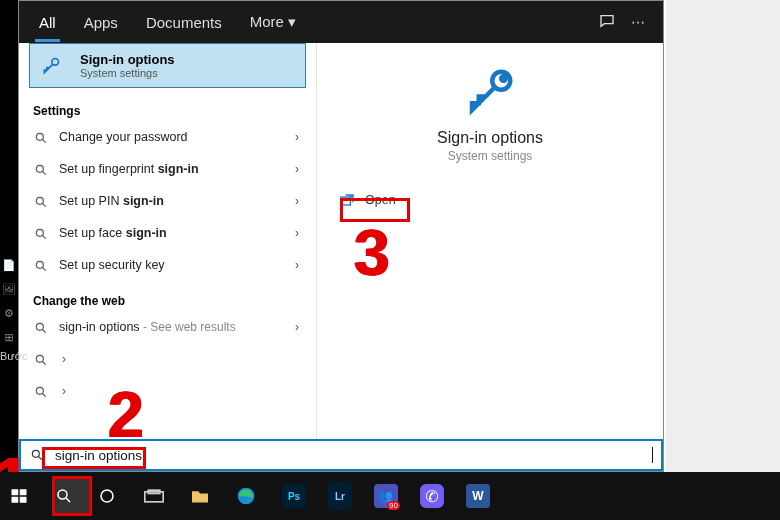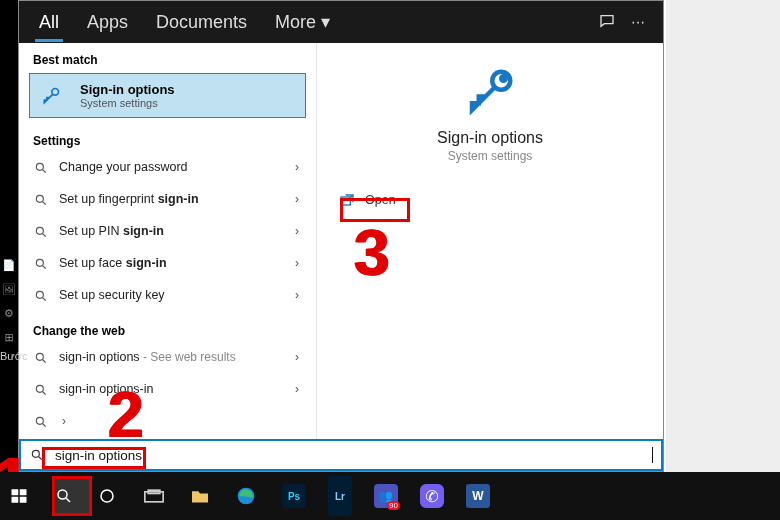--- a/index.html
+++ b/index.html
@@ -6,21 +6,21 @@
 body { width: 780px; height: 520px; background: #fff; position: relative; overflow: hidden; }
 
 .frame { position: absolute; left: 0; top: 0; width: 780px; height: 520px; background: #fff; }
 
 .left-strip { position: absolute; left: 0; top: 0; width: 18px; height: 472px; background: #000; display: flex; flex-direction: column; justify-content: flex-end; }
 .left-strip .icon-sq { width: 18px; height: 18px; margin-bottom: 6px; display: flex; align-items: center; justify-content: center; color: #888; font-size: 11px; }
 
 .search-panel { position: absolute; left: 18px; top: 0; width: 646px; height: 472px; background: #fff; border: 1px solid #888; }
 
 .tabs { height: 42px; background: #1a1a1a; display: flex; align-items: center; padding: 0 6px; }
-.tab { color: #ddd; font-size: 18px; padding: 0 14px; height: 39px; display: flex; align-items: center; cursor: pointer; position: relative; }
+.tab { color: #ddd; font-size: 15px; padding: 0 14px; height: 39px; display: flex; align-items: center; cursor: pointer; position: relative; }
 .tab.active { color: #fff; }
 .tab.active::after { content: ""; position: absolute; left: 10px; right: 10px; bottom: 0; height: 3px; background: #3a96dd; }
 .tabs-right { margin-left: auto; display: flex; align-items: center; gap: 16px; padding-right: 12px; }
 .tabs-right .ticon { color: #ddd; font-size: 14px; cursor: pointer; }
 
 .cols { display: flex; height: calc(100% - 42px - 32px); }
 .left-col { width: 298px; border-right: 1px solid #e6e6e6; overflow: hidden; }
 .right-col { flex: 1; padding: 16px; }
 
 .section-header { font-size: 12px; font-weight: 600; padding: 10px 14px 6px 14px; color: #000; }
@@ -93,21 +93,20 @@
               <path d="M3 4h18v12H8l-5 4V4z"></path>
             </svg>
         </span>
         <span class="ticon">⋯</span>
       </div>
     </div>
 
     <div class="cols">
       <div class="left-col">
 
-        <div class="section-header">Best match</div>
         <div class="best-match">
           <span class="key-icon">
             <svg viewBox="0 0 24 24" stroke-width="2">
                 <circle cx="17" cy="7" r="4"></circle>
                 <path d="M14 10 L4 20 v-3 h3 v-3 h3"></path>
               </svg>
           </span>
           <div>
             <div class="title">Sign-in options</div>
             <div class="subtitle">System settings</div>
@@ -180,21 +179,20 @@
               <span class="label">sign-in options<span class="suffix"> - See web results</span></span>
               <span class="chev">›</span>
             </div>
             <div class="result-item">
               <span class="magnify">
                 <svg viewBox="0 0 24 24" fill="none" stroke-width="2">
                   <circle cx="10" cy="10" r="6"></circle>
                   <path d="M15 15l5 5"></path>
                 </svg>
               </span>
-              <span class="label">sign-in options-in<span class="suffix"></span></span>
               <span class="chev">›</span>
             </div>
             <div class="result-item">
               <span class="magnify">
                 <svg viewBox="0 0 24 24" fill="none" stroke-width="2">
                   <circle cx="10" cy="10" r="6"></circle>
                   <path d="M15 15l5 5"></path>
                 </svg>
               </span>
               <span class="chev">›</span>
@@ -282,21 +280,21 @@
     <div class="tb-item">
       <svg width="20" height="20" viewBox="0 0 24 24">
           <circle cx="12" cy="12" r="10" fill="#1b8fd6"></circle>
           <path d="M4 12a8 8 0 0116 0c0 3-3 3-4 1" fill="#38c172"></path>
         </svg>
     </div>
     <div class="tb-item">
       <div style="width:24px;height:24px;background:#001d33;color:#3cf;font-size:10px;font-weight:700;display:flex;align-items:center;justify-content:center;border-radius:4px;">Ps</div>
     </div>
     <div class="tb-item">
-      <div style="width:24px;height:40px;background:#001d33;color:#8cf;font-size:10px;font-weight:700;display:flex;align-items:center;justify-content:center;border-radius:4px;">Lr</div>
+      <div style="width:24px;height:28px;background:#001d33;color:#8cf;font-size:10px;font-weight:700;display:flex;align-items:center;justify-content:center;border-radius:4px;">Lr</div>
     </div>
     <div class="tb-item">
       <div style="width:24px;height:24px;background:#4b53bc;color:#fff;font-size:12px;display:flex;align-items:center;justify-content:center;border-radius:4px;position:relative;">👥<span style="position:absolute;bottom:-2px;right:-2px;background:#e81123;color:#fff;font-size:8px;padding:0 2px;border-radius:6px;">90</span></div>
     </div>
     <div class="tb-item">
       <div style="width:24px;height:24px;background:#7360f2;color:#fff;border-radius:6px;display:flex;align-items:center;justify-content:center;">✆</div>
     </div>
     <div class="tb-item">
       <div style="width:24px;height:24px;background:#2b579a;color:#fff;font-size:12px;font-weight:700;display:flex;align-items:center;justify-content:center;border-radius:3px;">W</div>
     </div>

